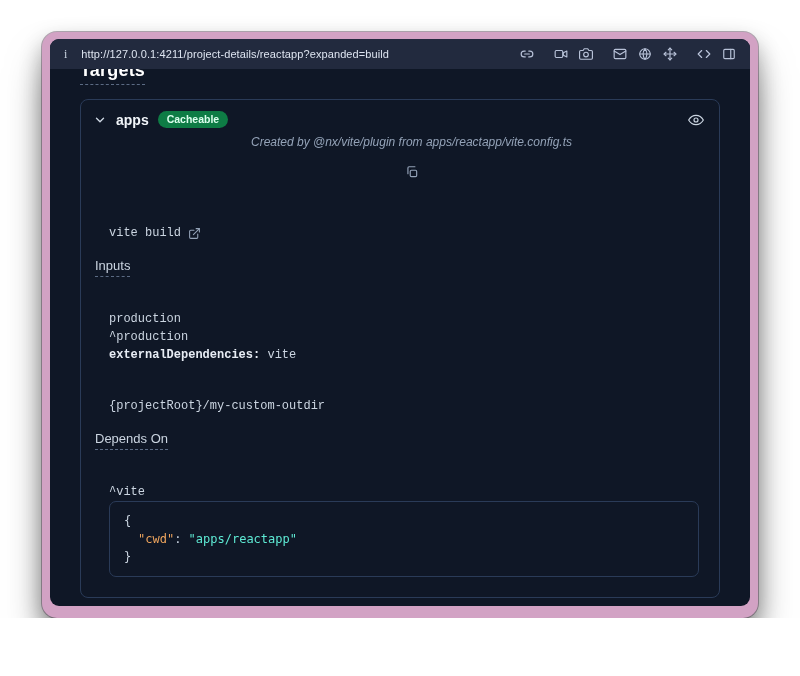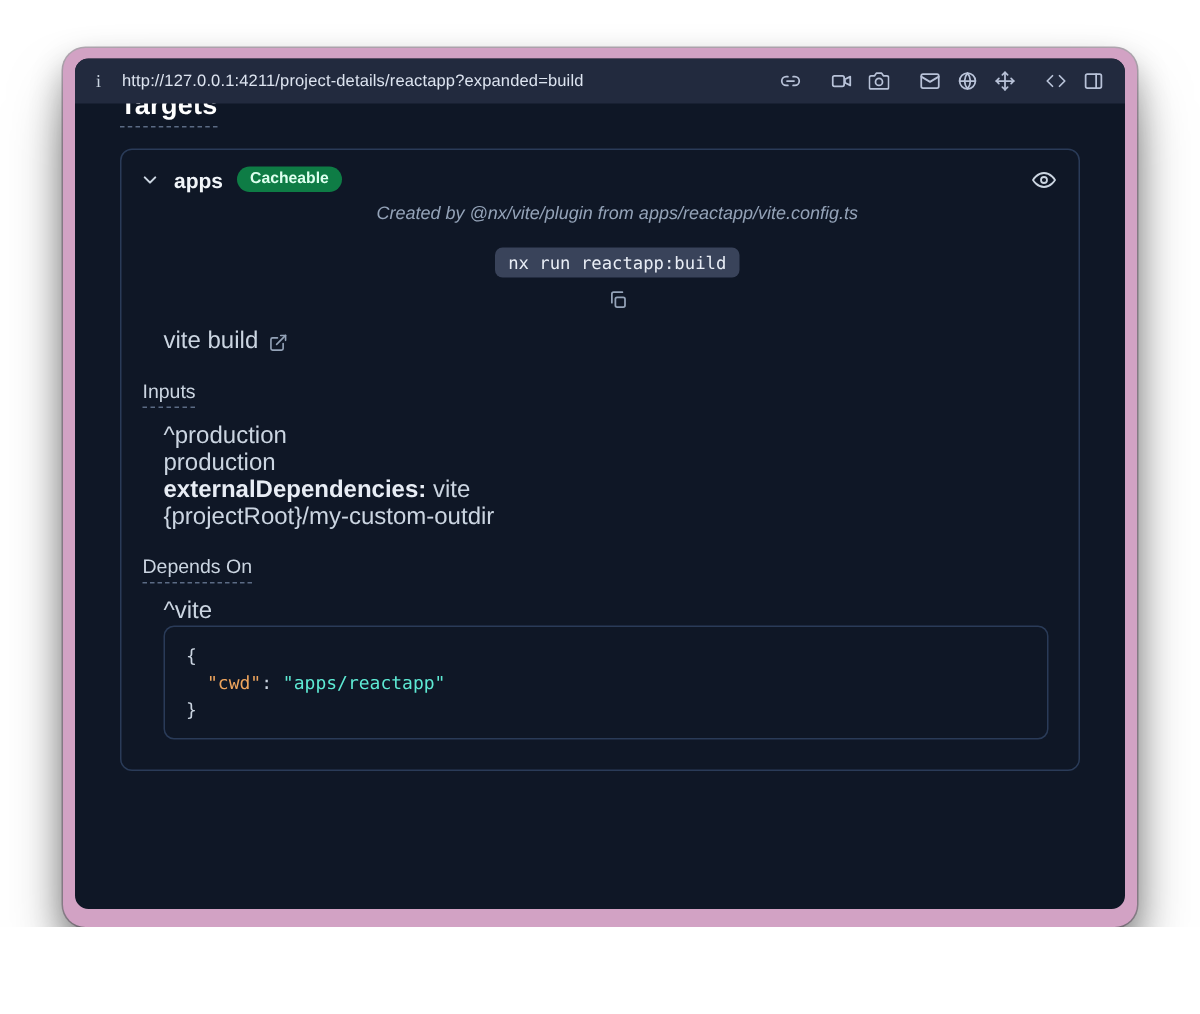--- a/index.html
+++ b/index.html
@@ -38,21 +38,21 @@
   .eye svg{ width:16px; height:16px; }
 
   .card-sub{ display:flex; align-items:center; gap:8px; padding:2px 12px 12px 35px;flex-direction:column; }
   .created{ color:#94a3b8; font-size:12px; font-style:italic; }
   .chip{ background:var(--chip-bg,#39435a); color:#e8edf5; font-family:"DejaVu Sans Mono",monospace; font-size:11.5px; padding:3px 9px; border-radius:5px; white-space:nowrap; }
   .copy{ background:none; border:0; padding:0; color:#94a3b8; cursor:pointer; display:flex; }
   .copy svg{ width:14px; height:14px; }
 
   .card-body{ padding:0 20px 20px 14px; }
   .label{ margin:16px 0 10px; color:#cbd5e1; font-size:13px; }
-  .vals{ padding-left:14px; color:#cbd5e1; font-family:Liberation Sans, sans-serif; font-size:16px; }
+  .vals{ padding-left:14px; color:#cbd5e1; font-family:Liberation Mono, monospace; font-size:12px;margin-top:33px; }
   .val-item{ line-height:18px; }
   .depkey{ color:#e8edf5; font-weight:700; }
   .cmd{ display:flex; align-items:center; gap:7px; line-height:18px; }
   .ext{ color:#94a3b8; display:flex; cursor:pointer; }
   .ext svg{ width:13px; height:13px; }
 
   .codeblock{ border:1px solid var(--card-border,#2a3b58); border-radius:7px; margin:0 0 0 14px; padding:10px 14px;
     font-family:"DejaVu Sans Mono",monospace; font-size:12px; line-height:18px; color:#cbd5e1; }
   .codeblock .k{ color:var(--json-key,#efa55d); }
   .codeblock .v{ color:var(--json-value,#5eead4); }
@@ -141,21 +141,20 @@
           <button class="eye">
             <svg viewBox="0 0 24 24" fill="none" stroke="currentColor" stroke-width="1.8" stroke-linecap="round" stroke-linejoin="round">
                 <path d="M1 12s4-7 11-7 11 7 11 7-4 7-11 7S1 12 1 12z"></path>
                 <circle cx="12" cy="12" r="3"></circle>
               </svg>
           </button>
         </div>
         <div class="card-sub">
           <span class="created">Created by @nx/vite/plugin from apps/reactapp/vite.config.ts</span>
           <span class="spacer"></span>
-          <code class="chip">nx run reactapp:build</code>
           <button class="copy">
             <svg viewBox="0 0 24 24" fill="none" stroke="currentColor" stroke-width="2" stroke-linecap="round" stroke-linejoin="round">
                 <rect x="9" y="9" width="11" height="11" rx="2"></rect>
                 <path d="M5 15V5a2 2 0 012-2h10"></path>
               </svg>
           </button>
         </div>
 
         <div class="card-body">
 
@@ -168,22 +167,22 @@
                     <polyline points="15 3 21 3 21 9"></polyline>
                     <line x1="10" y1="14" x2="21" y2="3"></line>
                   </svg>
               </span>
             </div>
           </div>
 
           <div class="label"><span class="dashed">Inputs</span></div>
           <div class="vals">
             <div>
+                <div class="val-item">production</div>
                 <div class="val-item">^production</div>
-                <div class="val-item">production</div>
               </div>
             <div class="val-item"><b class="depkey">externalDependencies:</b> <span>vite</span></div>
           </div>
 
           <div class="vals">
             <div>
                 <div class="val-item">{projectRoot}/my-custom-outdir</div>
               </div>
           </div>
 

